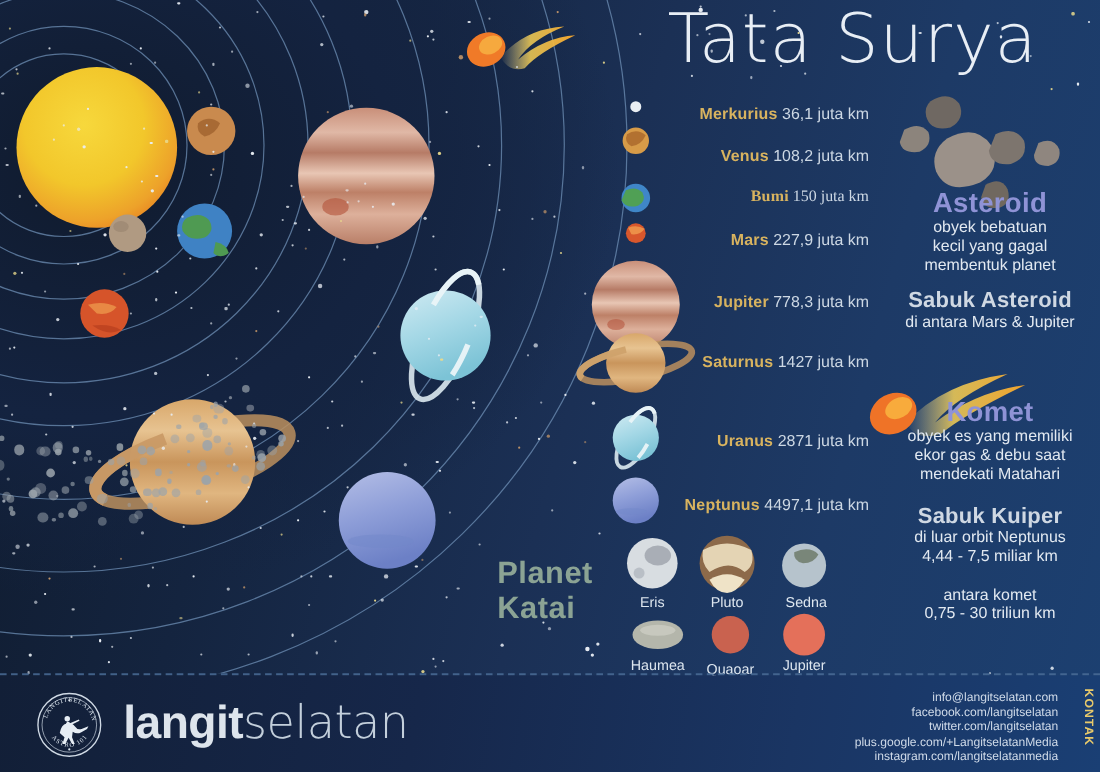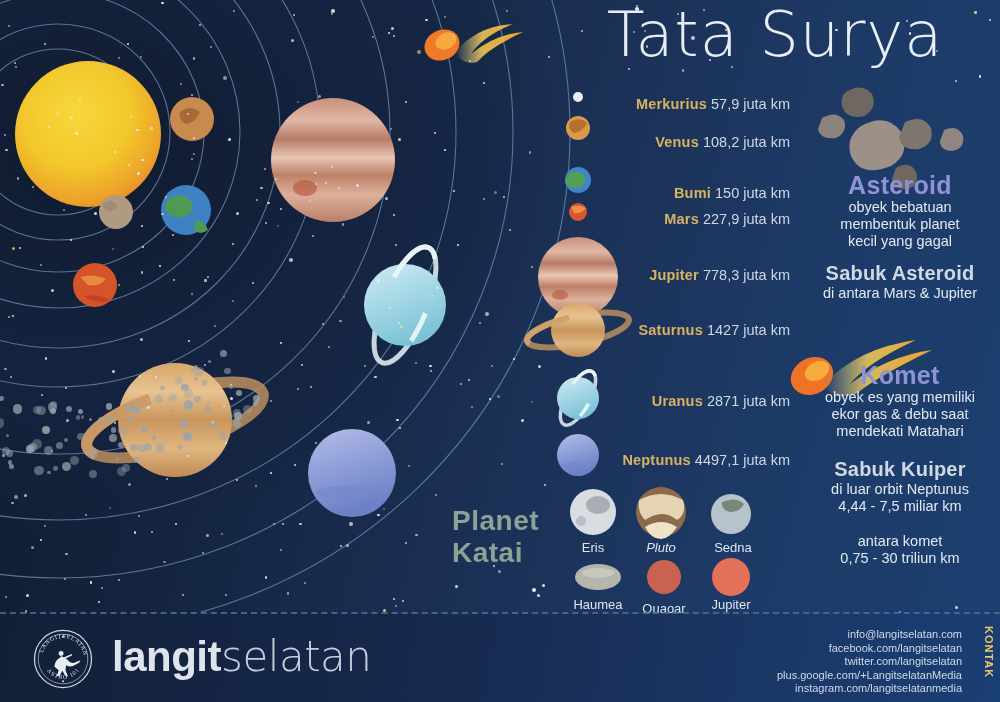--- a/index.html
+++ b/index.html
@@ -615,59 +615,59 @@
         <div class="dot" style="left: 133.1px; top: 405.5px; width: 8.4px; height: 8.4px; background: rgb(154, 163, 171); opacity: 0.76;"></div>
         <div class="dot" style="left: 61.5px; top: 462.4px; width: 9.1px; height: 9.1px; background: rgb(154, 163, 171); opacity: 0.75;"></div>
         <div class="dot" style="left: 106px; top: 403.4px; width: 6.2px; height: 6.2px; background: rgb(154, 163, 171); opacity: 0.83;"></div>
         <div class="dot" style="left: 168.6px; top: 393.6px; width: 8px; height: 8px; background: rgb(154, 163, 171); opacity: 0.46;"></div>
         <div class="dot" style="left: 206.4px; top: 421.9px; width: 3.6px; height: 3.6px; background: rgb(154, 163, 171); opacity: 0.54;"></div>
       </div>
 
     <div class="title">Tata Surya</div>
 
     <div class="plist" id="plist">
-        <div class="prow" style="top: 5px;"><span class="pname">Merkurius</span><span class="pdist"> 57,9 juta km</span></div>
+        <div class="prow" style="top: 5px;"><span class="pname">Merkurius</span><span class="pdist"> 36,1 juta km</span></div>
         <div class="prow" style="top: 43px;"><span class="pname">Venus</span><span class="pdist"> 108,2 juta km</span></div>
-        <div class="prow" style="top: 94px;"><span class="pname">Bumi</span><span class="pdist"> 150 juta km</span></div>
+        <div class="prow" style="top: 80px; font-family: Liberation Serif, serif;"><span class="pname">Bumi</span><span class="pdist"> 150 juta km</span></div>
         <div class="prow" style="top: 120px;"><span class="pname">Mars</span><span class="pdist"> 227,9 juta km</span></div>
         <div class="prow" style="top: 176px;"><span class="pname">Jupiter</span><span class="pdist"> 778,3 juta km</span></div>
         <div class="prow" style="top: 231px;"><span class="pname">Saturnus</span><span class="pdist"> 1427 juta km</span></div>
         <div class="prow" style="top: 302px;"><span class="pname">Uranus</span><span class="pdist"> 2871 juta km</span></div>
         <div class="prow" style="top: 361px;"><span class="pname">Neptunus</span><span class="pdist"> 4497,1 juta km</span></div>
       </div>
 
     <div class="katai-title">
       <div>Planet</div>
       <div>Katai</div>
     </div>
 
     <div class="dwarf" style="left:553px; top:537px;">
       <span class="dlabel">Eris</span>
     </div>
-    <div class="dwarf" style="left:621px; top:537px;font-style:italic;">
+    <div class="dwarf" style="left:621px; top:537px;">
       <span class="dlabel">Pluto</span>
     </div>
     <div class="dwarf" style="left:693px; top:537px;">
       <span class="dlabel">Sedna</span>
     </div>
     <div class="dwarf" style="left:558px; top:594px;">
       <span class="dlabel">Haumea</span>
     </div>
     <div class="dwarf" style="left:624px; top:598px;">
       <span class="dlabel">Quaoar</span>
     </div>
     <div class="dwarf" style="left:691px; top:594px;">
       <span class="dlabel">Jupiter</span>
     </div>
 
     <div class="asteroid-block">
       <div class="h-purple">Asteroid</div>
       <div class="body-txt blk-sub">obyek bebatuan</div>
+      <div class="body-txt">kecil yang gagal</div>
       <div class="body-txt">membentuk planet</div>
-      <div class="body-txt">kecil yang gagal</div>
     </div>
 
     <div class="belt-block">
       <div class="h-gray">Sabuk Asteroid</div>
       <div class="body-txt blk-sub">di antara Mars &amp; Jupiter</div>
     </div>
 
     <div class="komet-block">
       <div class="h-purple">Komet</div>
       <div class="body-txt blk-sub">obyek es yang memiliki</div>

